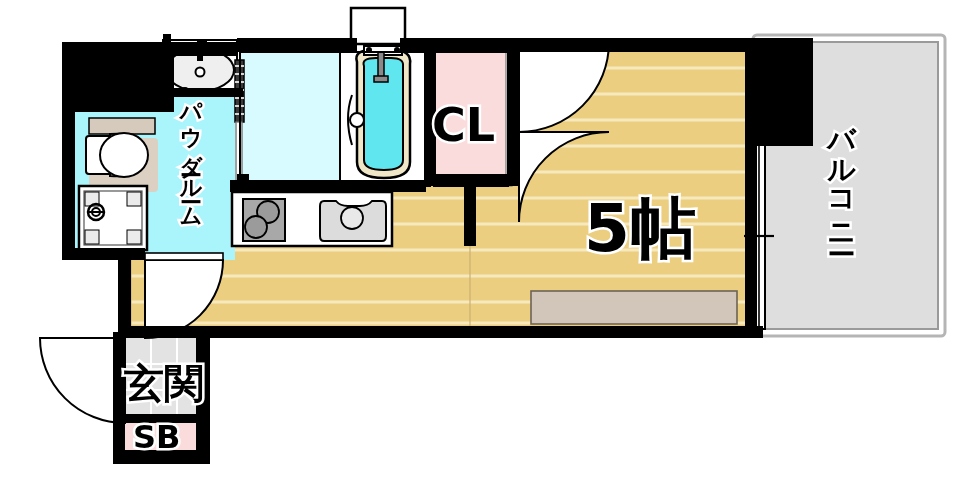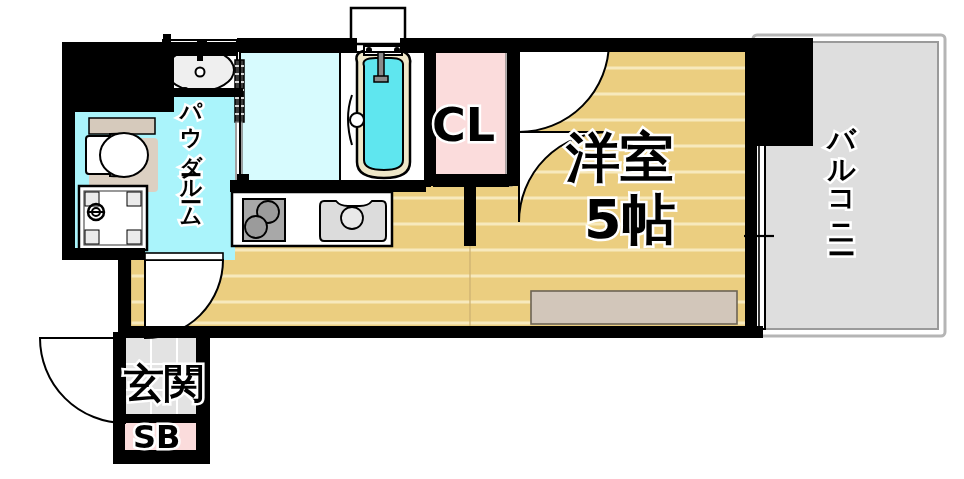--- a/index.html
+++ b/index.html
@@ -243,23 +243,22 @@
       <line x1="75" y1="96" x2="163" y2="96"></line>
     </g>
 
   </svg>
 
   <div class="lbl vert" style="left:176px; top:86px; font-size:22px;">パウダールーム</div>
 
 
   <div class="lbl" style="left:432px; top:98px; font-size:46px;">CL</div>
 
-  <div class="lbl" style="left:566px; top:122px; font-size:54px;">洋室</div>
-
-  <div class="lbl" style="left:584px; top:184px; font-size:54px;">5帖</div>
+
+  <div class="lbl" style="left:584px; top:184px; font-size:66px;">5帖</div>
 
   <div class="lbl vert" style="left:822px; top:108px; font-size:28px;">バルコニー</div>
 
   <div class="lbl" style="left:124px; top:356px; font-size:40px;">玄関</div>
 
   <div class="lbl" style="left:133px; top:418px; font-size:32px;">SB</div>
 
 </div>
 
 </body></html>

